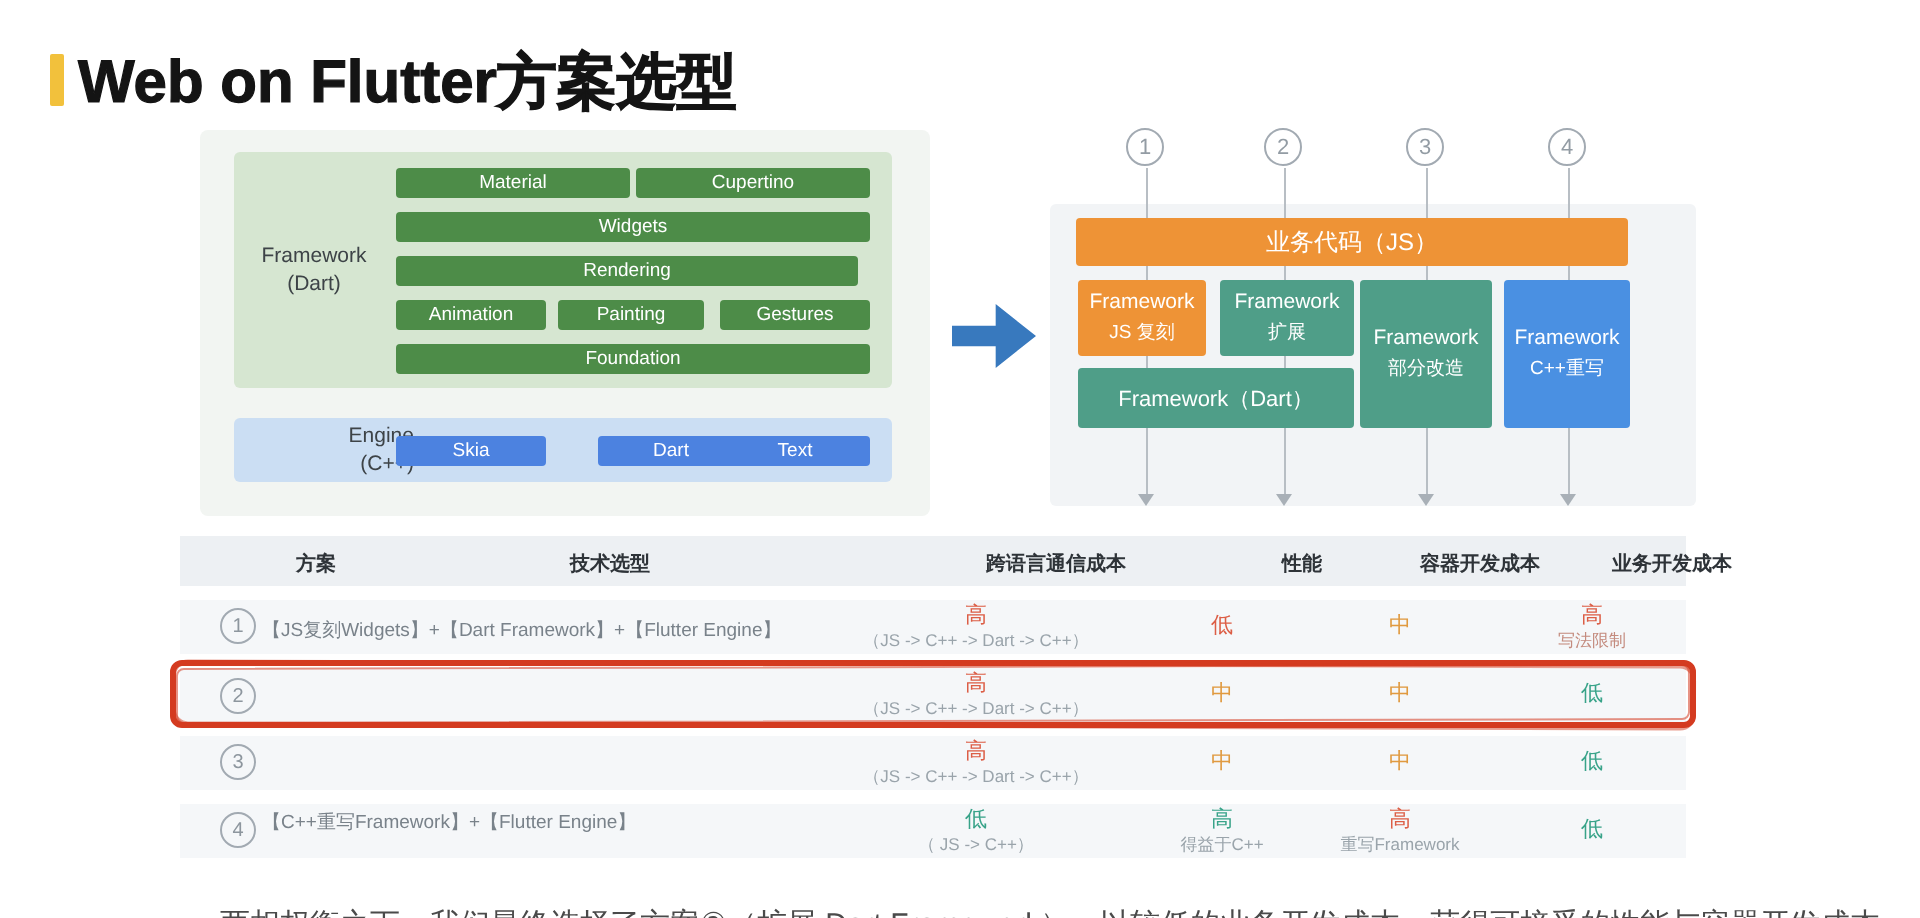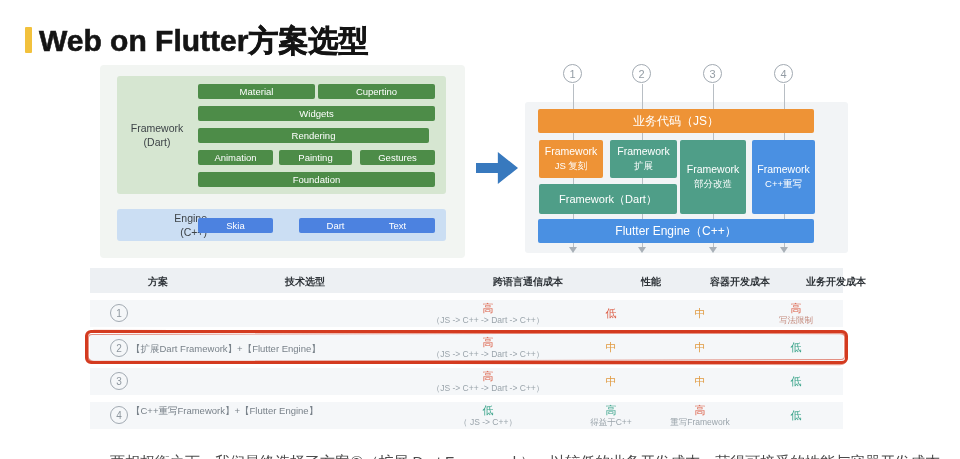--- a/index.html
+++ b/index.html
@@ -103,50 +103,49 @@
   </div>
   <div class="rbox c-teal" style="left:680px;top:140px;width:66px;height:74px;">
     <div class="l1">Framework</div>
     <div class="l2">部分改造</div>
   </div>
   <div class="rbox c-blue" style="left:752px;top:140px;width:63px;height:74px;">
     <div class="l1">Framework</div>
     <div class="l2">C++重写</div>
   </div>
   <div class="rbar c-teal" style="left:539px;top:184px;width:138px;height:30px;font-size:11px;">Framework（Dart）</div>
-  <div class="rbar c-blue" style="left:538px;top:219px;width:276px;height:24px;font-size:12px;">Flutter Engine（C++）</div>
 
   <div class="thead"></div>
   <div class="th" style="left:118px;">方案</div>
   <div class="th" style="left:265px;">技术选型</div>
   <div class="th" style="left:488px;">跨语言通信成本</div>
   <div class="th" style="left:611px;">性能</div>
   <div class="th" style="left:700px;">容器开发成本</div>
   <div class="th" style="left:796px;">业务开发成本</div>
 
   <div class="trow" style="top:300px;"></div>
   <div class="scheme-circle" style="top:304px;">1</div>
+  <div class="tech" style="top:309px;">【JS复刻Widgets】+【Dart Framework】+【Flutter Engine】</div>
   <div class="cellc" style="left:488px;top:302px;">
     <div class="lvl lv-bad">高</div>
     <div class="sub">（JS -&gt; C++ -&gt; Dart -&gt; C++）</div>
   </div>
   <div class="cellc" style="left:611px;top:307px;">
       <div class="lvl lv-bad">低</div>
     </div>
   <div class="cellc" style="left:700px;top:307px;">
       <div class="lvl lv-mid">中</div>
     </div>
   <div class="cellc" style="left:796px;top:302px;">
     <div class="lvl lv-bad">高</div>
     <div class="sub sub-red">写法限制</div>
   </div>
 
   <div class="trow" style="top:334px;height:28px;"></div>
   <div class="scheme-circle" style="top:339px;">2</div>
-  <div class="tech" style="top:343px;">【扩展Dart Framework】+【Flutter Engine】</div>
   <div class="cellc" style="left:488px;top:336px;">
     <div class="lvl lv-bad">高</div>
     <div class="sub">（JS -&gt; C++ -&gt; Dart -&gt; C++）</div>
   </div>
   <div class="cellc" style="left:611px;top:341px;">
       <div class="lvl lv-mid">中</div>
     </div>
   <div class="cellc" style="left:700px;top:341px;">
       <div class="lvl lv-mid">中</div>
     </div>

